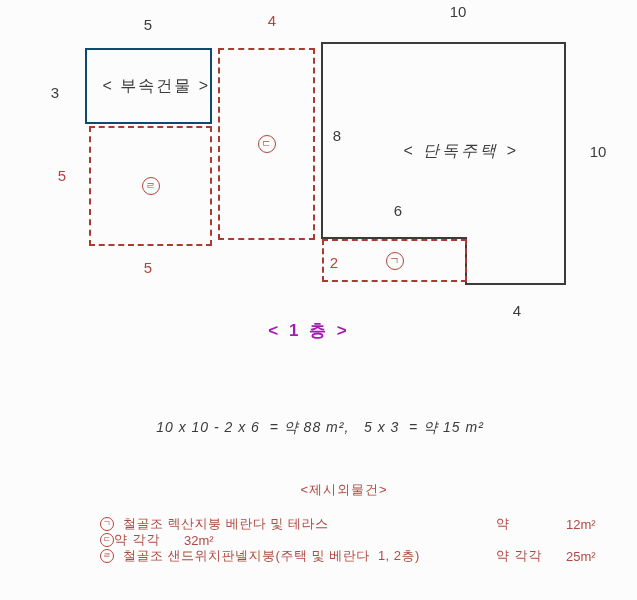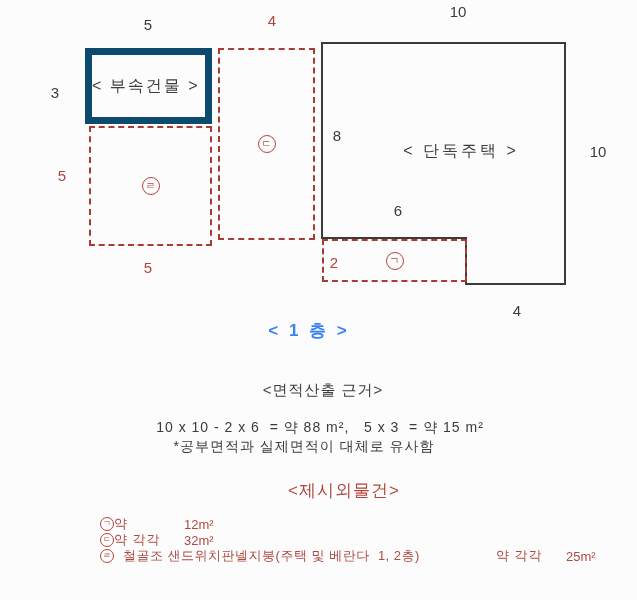--- a/index.html
+++ b/index.html
@@ -6,33 +6,33 @@
   .page{
     position:relative;width:637px;height:600px;overflow:hidden;
     background:#fcfcfc;color:#3b3b3b;
     font-family:"Liberation Sans","DejaVu Sans",sans-serif;
   }
   .lines{position:absolute;left:0;top:0;}
   .abs{position:absolute;transform:translate(-50%,-50%);white-space:pre;}
   .dim{font-size:15px;color:#3b3b3b;}
   .red{color:#b2453c;}
   .box{position:absolute;box-sizing:border-box;}
-  .solidbox{border:7px solid #0c4a6e;display:flex;align-items:center;justify-content:flex-start;}
+  .solidbox{border:2px solid #0c4a6e;display:flex;align-items:center;justify-content:flex-end;}
   .dashbox{border:2px dashed #a93b33;display:flex;align-items:center;justify-content:center;}
   .bldg-label{font-size:16px;letter-spacing:2px;color:#3b3b3b;white-space:pre;}
   .csym{
     box-sizing:border-box;width:18px;height:18px;border:1px solid #b2453c;border-radius:50%;
     display:flex;align-items:center;justify-content:center;
     font-size:10px;line-height:1;color:#b2453c;background:transparent;
   }
-  .floor-title{font-size:17px;font-weight:bold;letter-spacing:3px;color:#3b82f6;}
+  .floor-title{font-size:17px;font-weight:bold;letter-spacing:3px;color:#a21caf;}
   .calc-heading{font-size:15px;letter-spacing:1px;color:#3b3b3b;}
-  .formula{font-size:14px;letter-spacing:1px;color:#3b3b3b;}
+  .formula{font-size:14px;letter-spacing:1px;color:#3b3b3b;font-style:italic;}
   .note{font-size:14px;letter-spacing:1px;color:#3b3b3b;}
-  .extra-heading{font-size:17px;letter-spacing:1px;color:#b2453c;}
+  .extra-heading{font-size:13px;letter-spacing:1px;color:#b2453c;}
   .xrow{
     position:absolute;left:100px;width:514px;height:16px;
     display:flex;align-items:center;color:#ae4a42;font-size:13px;
   }
   .xrow .csym{width:14px;height:14px;font-size:8px;flex:none;}
   .xrow .desc{margin-left:9px;flex:1;letter-spacing:0.5px;white-space:pre;}
   .xrow .qty{width:70px;flex:none;letter-spacing:1px;white-space:pre;}
   .xrow .area{width:48px;flex:none;text-align:left;white-space:pre;}
 </style>
 </head>
@@ -53,44 +53,43 @@
   </div>
 
   <div class="box dashbox" style="left:89px;top:126px;width:123px;height:120px;">
     <span class="csym">ㄹ</span>
   </div>
 
   <div class="box dashbox" style="left:322px;top:239px;width:145px;height:43px;">
     <span class="csym">ㄱ</span>
   </div>
 
-  <span class="abs bldg-label" style="left:461px;top:151px;letter-spacing:3px;">&lt; 단독주택 &gt;</span>
+  <span class="abs bldg-label" style="left:461px;top:151px;letter-spacing:3px;font-style:italic;">&lt; 단독주택 &gt;</span>
 
   <span class="abs dim" style="left:148px;top:24px;">5</span>
   <span class="abs dim red" style="left:272px;top:20px;">4</span>
   <span class="abs dim" style="left:458px;top:11px;">10</span>
   <span class="abs dim" style="left:55px;top:92px;">3</span>
   <span class="abs dim red" style="left:62px;top:175px;">5</span>
   <span class="abs dim red" style="left:148px;top:267px;">5</span>
   <span class="abs dim" style="left:337px;top:135px;">8</span>
   <span class="abs dim" style="left:598px;top:151px;">10</span>
   <span class="abs dim" style="left:398px;top:210px;">6</span>
   <span class="abs dim red" style="left:334px;top:262px;">2</span>
   <span class="abs dim" style="left:517px;top:310px;">4</span>
 
   <span class="abs floor-title" style="left:309px;top:330px;">&lt; 1 층 &gt;</span>
 
-  <span class="abs calc-heading" style="left:323px;top:390px;">&lt;면적산출 근거&gt;</span>
   <span class="abs formula" style="left:320px;top:428px;">10 x 10 - 2 x 6  = 약 88 m²,   5 x 3  = 약 15 m²</span>
-  <span class="abs note" style="left:304px;top:447px;">*공부면적과 실제면적이 대체로 유사함</span>
 
   <span class="abs extra-heading" style="left:344px;top:490px;">&lt;제시외물건&gt;</span>
 
   <div class="xrow" style="top:516px;">
     <span class="csym">ㄱ</span>
+    <span class="desc">철골조 렉산지붕 베란다 및 테라스</span>
     <span class="qty">약</span>
     <span class="area">12m²</span>
   </div>
   <div class="xrow" style="top:532px;">
     <span class="csym">ㄷ</span>
     <span class="qty">약 각각</span>
     <span class="area">32m²</span>
   </div>
   <div class="xrow" style="top:548px;">
     <span class="csym">ㄹ</span>

